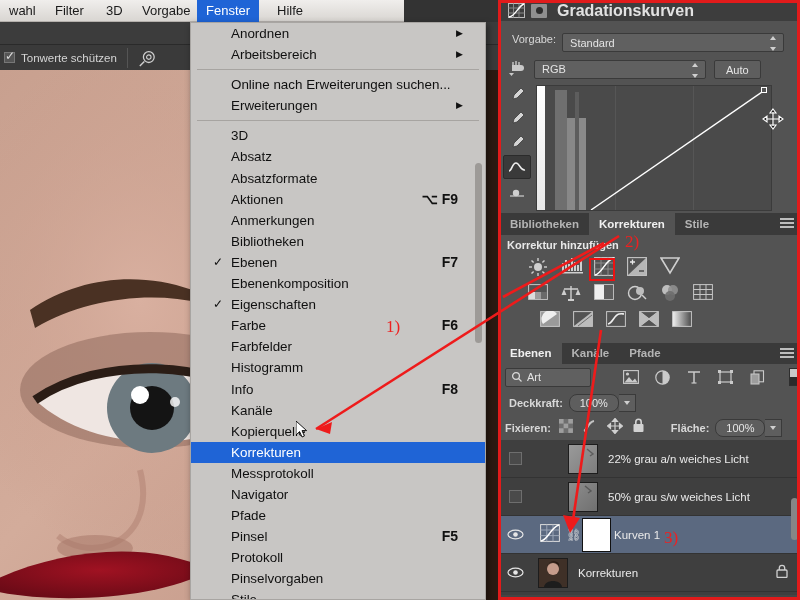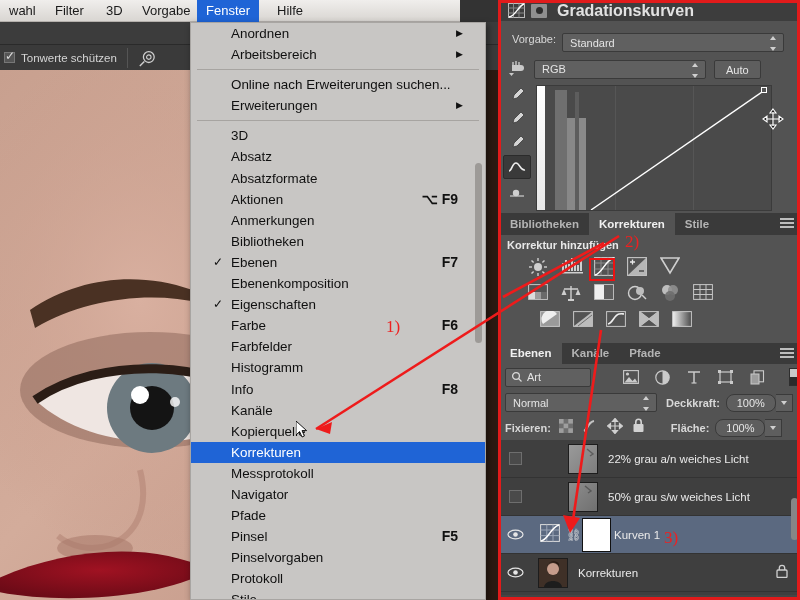--- a/index.html
+++ b/index.html
@@ -6,21 +6,21 @@
   html, body {
     width: 800px; height: 600px; overflow: hidden;
     font-family: "Liberation Sans", sans-serif;
     background: #2b2b2b;
   }
   #root { position: relative; width: 800px; height: 600px; }
 
   
   .ps-left { position: absolute; left: 0; top: 0; width: 500px; height: 600px; background: #333; overflow: hidden; }
 
-  .menubar { position: absolute; left: 0; top: 0; width: 460px; height: 22px;
+  .menubar { position: absolute; left: 0; top: 0; width: 404px; height: 22px;
     background: linear-gradient(#f0eeec, #d9d6d2); border-bottom: 1px solid #b4b0ac; }
   .menubar .mi { position: absolute; top: 0; height: 22px; line-height: 22px;
     font-size: 13px; color: #1a1a1a; padding: 0 9px; white-space: nowrap; }
   .menubar .mi.active { background: #1f64d6; color: #fff; }
   .doctitle { position: absolute; left: 0; top: 22px; width: 500px; height: 23px;
     line-height: 23px; text-align: center; font-size: 12px; color: #c8c8c8;
     background: #3c3c3c; border-bottom: 1px solid #2a2a2a; }
   .optrow { position: absolute; left: 0; top: 45px; width: 500px; height: 25px;
     background: #3a3a3a; display: flex; align-items: center; }
   .optchk { width: 11px; height: 11px; border: 1px solid #777; background: #555;
@@ -262,22 +262,22 @@
         <div class="dd-item"><span>Farbfelder</span></div>
         <div class="dd-item"><span>Histogramm</span></div>
         <div class="dd-item"><span>Info</span><span class="sc">F8</span></div>
         <div class="dd-item"><span>Kanäle</span></div>
         <div class="dd-item"><span>Kopierquelle</span></div>
         <div class="dd-item sel"><span>Korrekturen</span></div>
         <div class="dd-item"><span>Messprotokoll</span></div>
         <div class="dd-item"><span>Navigator</span></div>
         <div class="dd-item"><span>Pfade</span></div>
         <div class="dd-item"><span>Pinsel</span><span class="sc">F5</span></div>
+        <div class="dd-item"><span>Protokoll</span></div>
         <div class="dd-item"><span>Pinselvorgaben</span></div>
-        <div class="dd-item"><span>Protokoll</span></div>
         <div class="dd-item"><span>Stile</span></div>
 
       </div>
       <div class="dd-scroll"></div>
     </div>
 
     <svg class="cursor-arrow" style="left:296px; top:421px;" viewBox="0 0 12 18">
       <polygon points="0,0 0,14 3.6,10.6 6,16 8.4,15 6,9.6 10.6,9.6" fill="#fff" stroke="#000" stroke-width="0.9"></polygon>
     </svg>
   </div>
@@ -624,27 +624,20 @@
       <div class="ftype" style="margin-left:12px">
         <svg width="15" height="15" viewBox="0 0 15 15">
             <rect x="4" y="0.8" width="9.5" height="11" fill="none" stroke="#cacaca" stroke-width="1.1"></rect>
             <rect x="1" y="4" width="8" height="10" fill="#9d9d9d" stroke="#cacaca" stroke-width="1"></rect>
           </svg>
       </div>
       <div style="margin-left:22px; width:12px; height:18px; background:linear-gradient(#c9c9c9 50%, #2b2b2b 50%); border:1px solid #2e2e2e;"></div>
     </div>
 
     <div class="lay-blend">
-      <div class="combo" style="width:152px; margin-left:5px;">
-        <span class="t">Normal</span>
-        <span class="spin">
-            <b class="up"></b>
-            <b class="dn"></b>
-          </span>
-      </div>
       <div class="lbl" style="margin-left:9px; font-weight:bold;">Deckkraft:</div>
       <div class="numbox" style="margin-left:6px">100%</div>
       <div class="numspin">
         <b style="display:block;width:0;height:0;border-left:3.5px solid transparent;border-right:3.5px solid transparent;border-top:4px solid #cfcfcf"></b>
       </div>
     </div>
 
     <div class="lay-lock">
       <div class="lbl" style="margin-left:5px; font-weight:bold;">Fixieren:</div>
       <div style="margin-left:8px">

